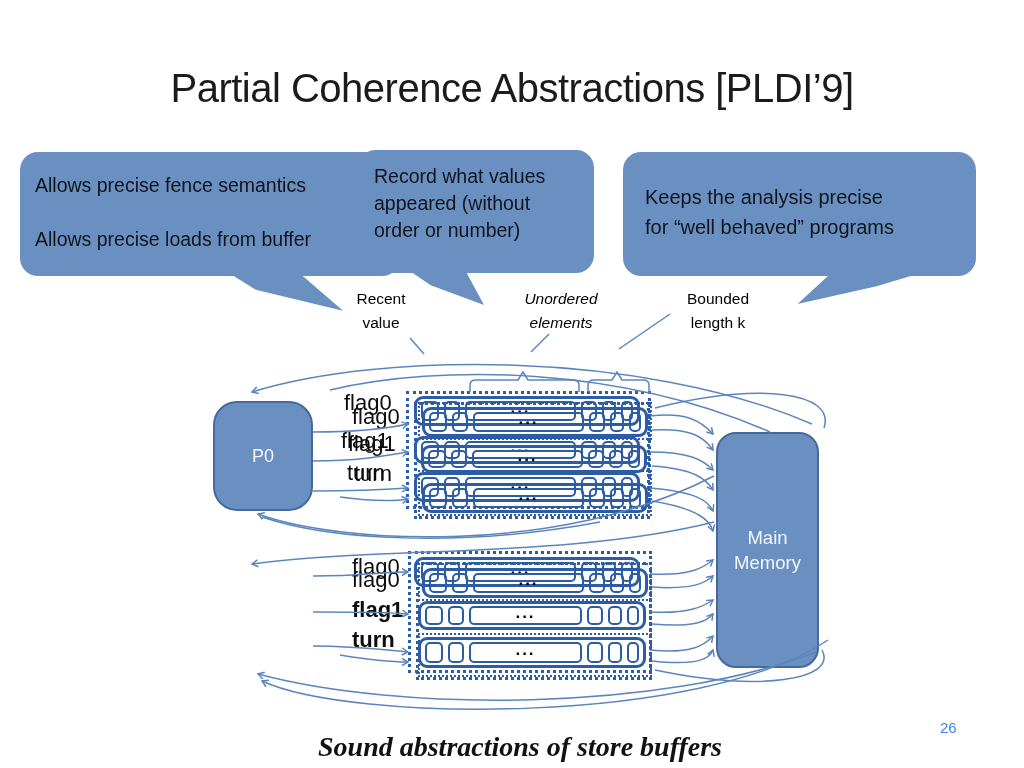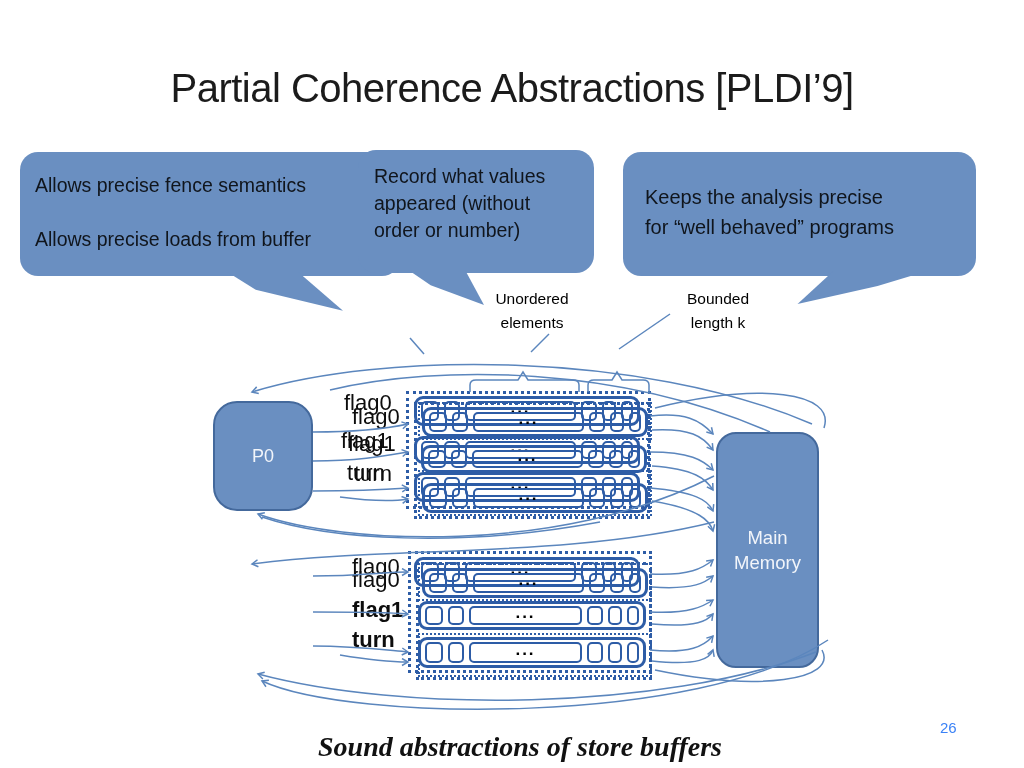--- a/index.html
+++ b/index.html
@@ -16,21 +16,21 @@
   .c1{left:20px;top:152px;width:380px;height:124px;padding:20px 10px 0 15px;box-sizing:border-box;}
   .c2{left:358px;top:150px;width:236px;height:123px;padding:13px 8px 0 16px;box-sizing:border-box;}
   .c3{left:623px;top:152px;width:353px;height:124px;padding:30px 8px 0 22px;box-sizing:border-box;
       font-size:20px;line-height:30px;}
   .t1{left:225px;top:272px;width:118px;height:42px;clip-path:polygon(2% 0,62% 0,100% 92%,26% 42%);}
   .t2{left:398px;top:270px;width:86px;height:38px;clip-path:polygon(12% 0,78% 0,100% 92%,38% 40%);}
   .t3{left:792px;top:271px;width:138px;height:36px;clip-path:polygon(98% 0,30% 0,4% 92%,62% 42%);}
 
   .anno{font-size:15.5px;line-height:24px;color:#000;text-align:center;}
   .a1{left:336px;top:287px;width:90px;}
-  .a2{left:482px;top:287px;width:100px;}
+  .a2{left:511px;top:287px;width:100px;font-style:italic;}
   .a3{left:666px;top:287px;width:104px;}
 
   .node{background:#6a8fc1;border:2.5px solid #44699c;border-radius:20px;color:#f2f5fa;
         display:flex;align-items:center;justify-content:center;font-size:18px;text-align:center;
         box-sizing:border-box;line-height:25px;}
   .p0{left:213px;top:401px;width:100px;height:110px;border-radius:24px;}
   .p1{left:213px;top:563px;width:100px;height:107px;border-radius:24px;}
   .mem{left:716px;top:420px;width:103px;height:236px;font-size:18.5px;margin-top:12px;}
 
   .dotted{border:3px dotted #2d5ca6;box-sizing:border-box;}
@@ -63,20 +63,22 @@
 Allows precise loads from buffer</div>
   <div class="abs tail t1"></div>
   <div class="abs callout c2 preline">Record what values
 appeared (without
 order or number)</div>
   <div class="abs tail t2"></div>
   <div class="abs callout c3 preline">Keeps the analysis precise
 for “well behaved” programs</div>
   <div class="abs tail t3"></div>
 
+  <div class="abs anno a1 preline">Recent
+value</div>
   <div class="abs anno a2 preline">Unordered
 elements</div>
   <div class="abs anno a3 preline">Bounded
 length k</div>
 
   <div class="abs node p0">P0</div>
   <div class="abs node mem preline">Main
 Memory</div>
 
   <div class="abs dotted" style="left:406px;top:391px;width:245px;height:118px;"></div>

